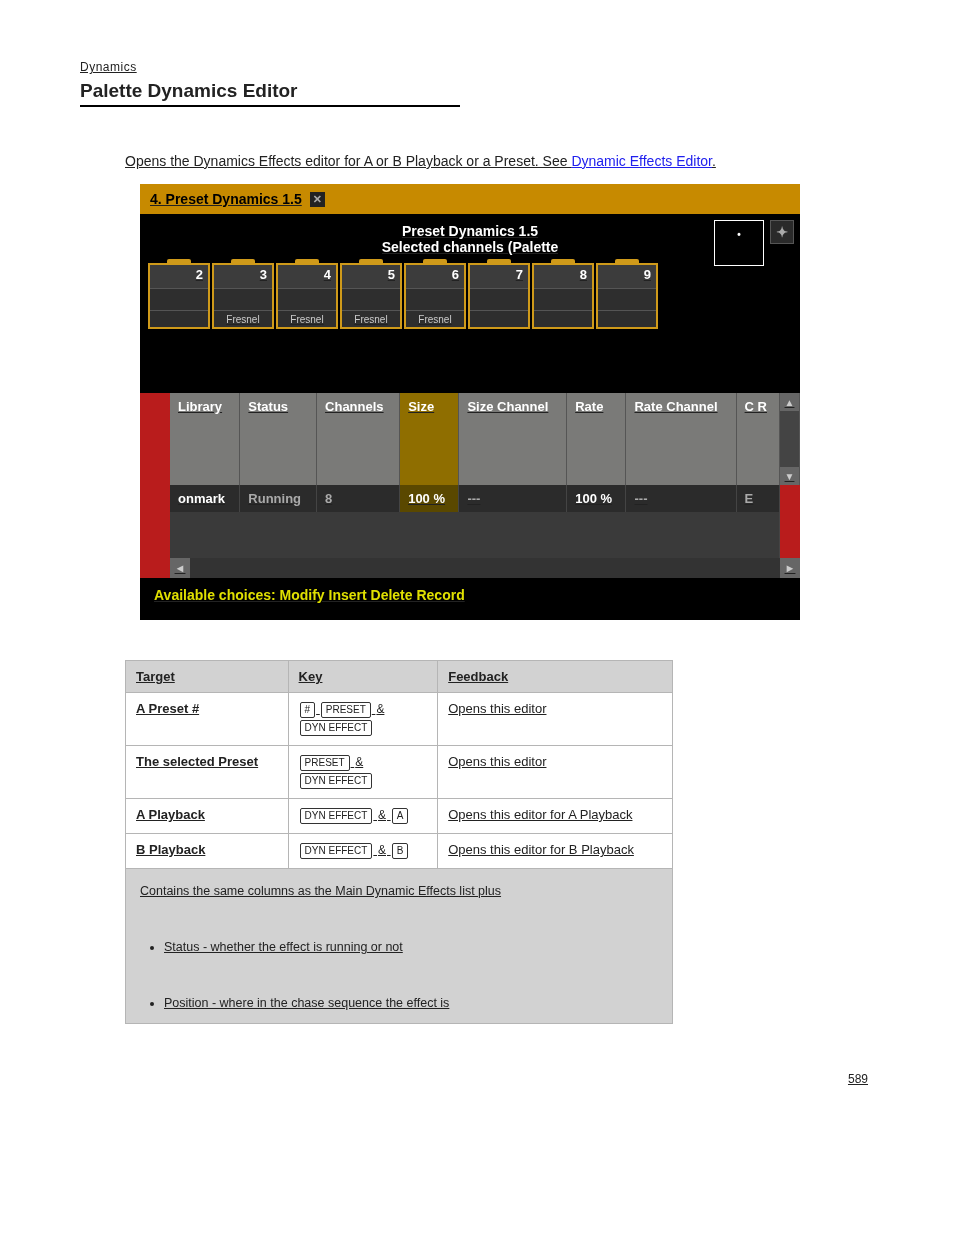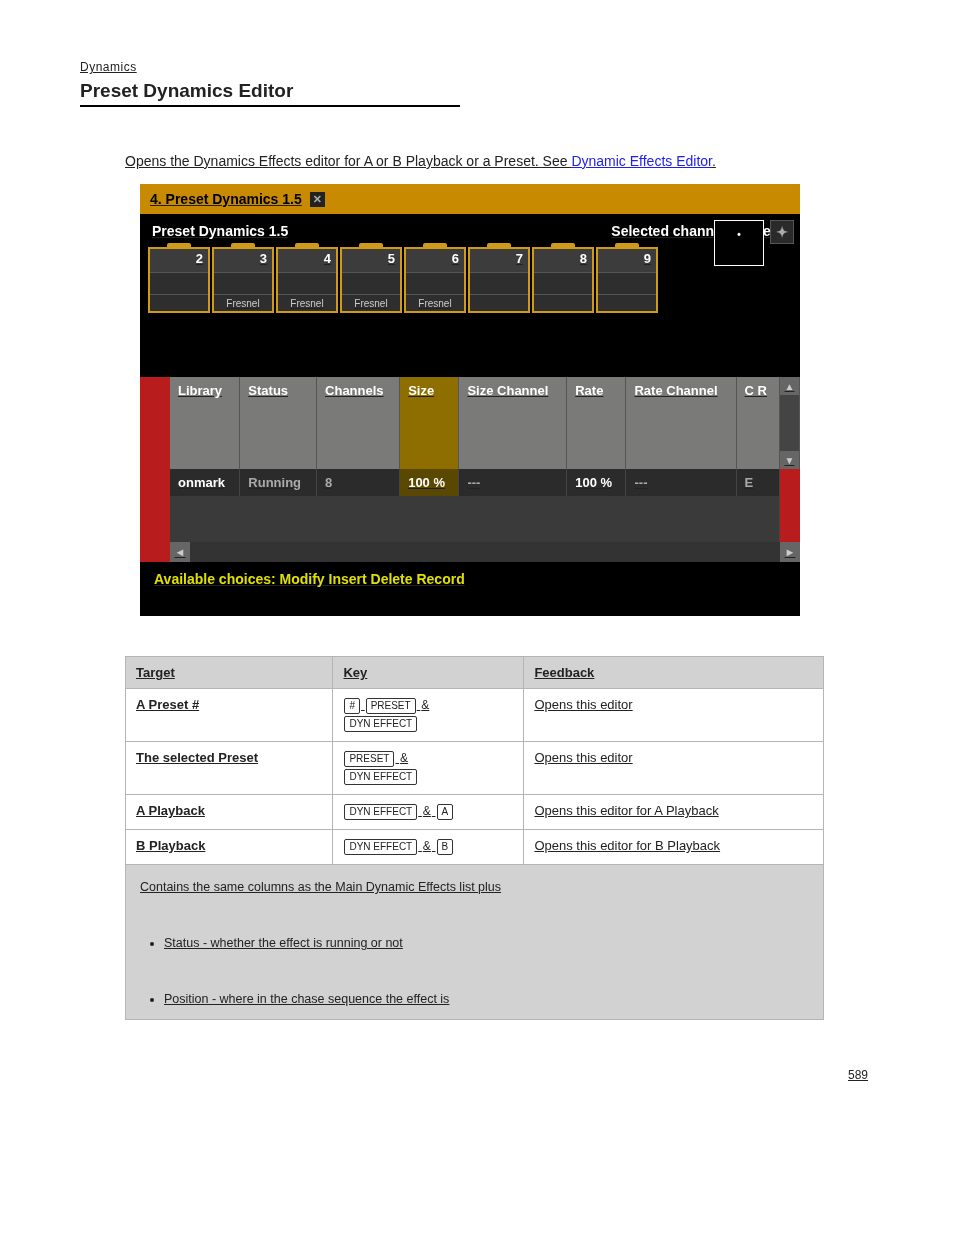--- a/index.html
+++ b/index.html
@@ -46,21 +46,21 @@
   }
   .intro { margin: 20px 0 10px 16px; line-height: 1.5; }
   .intro-indent { margin-left: 45px; max-width: 640px; }
   a.xref { color: var(--link); text-decoration: underline; }
 
   
   .ss-wrap {
     margin: 12px 0 40px 60px;
     width: 660px;
     background: #000;
-    padding-bottom: 18px;
+    padding-bottom: 6px;
   }
   .ss-titlebar {
     background: var(--accent);
     display: flex;
     align-items: center;
     padding: 7px 10px;
     color: #000;
     font-weight: 600;
     font-size: 14px;
     gap: 8px;
@@ -75,20 +75,21 @@
   }
   .ss-header-row {
     display: flex;
     align-items: center;
     justify-content: space-between;
     color: #fff;
     font-weight: 600;
     font-size: 14px;
     padding: 9px 12px 4px 12px;
     position: relative;
+    flex-direction: column;
   }
   .ss-gear-group {
     position: absolute;
     right: 6px;
     top: 6px;
     display: flex;
     gap: 6px;
     align-items: flex-start;
   }
   .ss-dot-box {
@@ -217,21 +218,21 @@
     color: var(--yellow-text);
     font-weight: bold;
     padding: 9px 10px 11px 14px;
     font-size: 14px;
     background: #000;
   }
 
   
   .summary-wrap {
     margin: 0 0 24px 45px;
-    width: 699px;
+    width: 548px;
   }
   table.summary {
     border-collapse: collapse;
     width: 100%;
     font-size: 13px;
   }
   table.summary th, table.summary td {
     border: 1px solid var(--table-border);
     padding: 8px 10px;
     vertical-align: top;
@@ -282,21 +283,21 @@
     text-align:right;
     white-space:nowrap;
     overflow:hidden;
   }
 </style>
 </head>
 <body>
 
 <div class="page">
   <div class="chapter">Dynamics</div>
-  <h1 class="section">Preset Dynamics Editor</h1>
+  <h1 class="section">Palette Dynamics Editor</h1>
 
   <div class="intro intro-indent">
     <span>Opens the Dynamics Effects editor for A or B Playback or a Preset. See </span>
     <a href="#" class="xref">Dynamic Effects Editor</a><span>.</span>
   </div>
 
   
   <div class="ss-wrap">
     <div class="ss-titlebar">
       <span>4. Preset Dynamics 1.5</span>

